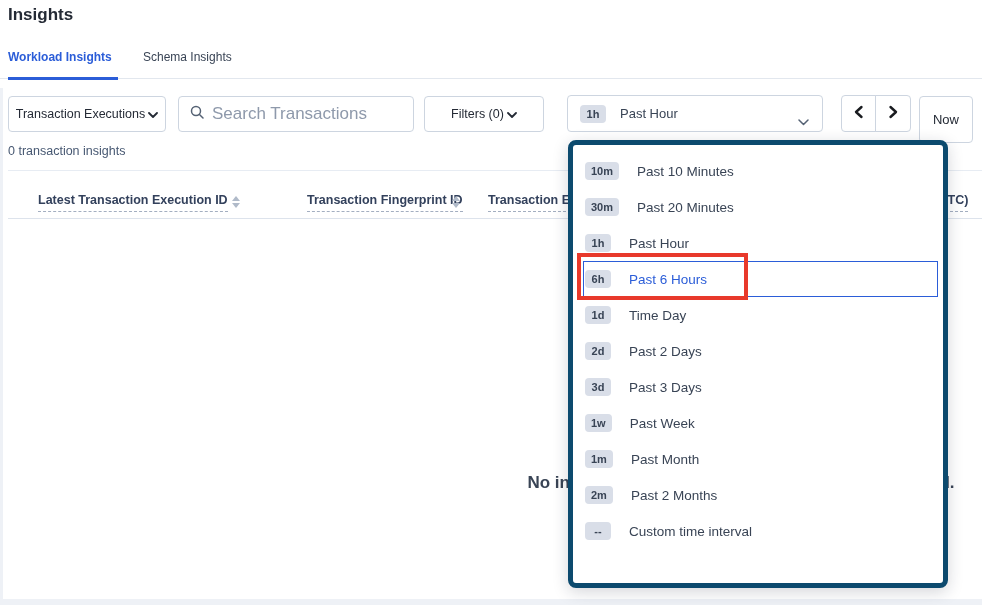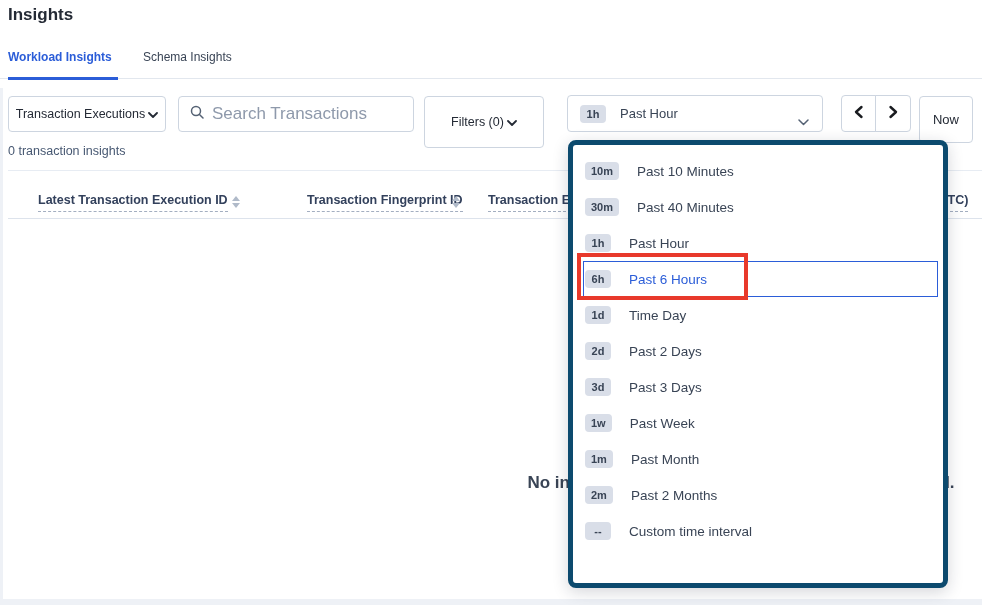--- a/index.html
+++ b/index.html
@@ -22,21 +22,21 @@
     color:#242a35; font-weight:400; font-size:12.5px; cursor:pointer;
   }
   .type-select { left:8px; top:96px; width:158px; height:36px; }
   .search-box {
     position:absolute; left:178px; top:96px; width:236px; height:36px;
     border:1px solid #cdd5e0; border-radius:4px; background:#fff;
     display:flex; align-items:center; padding:0 11px; gap:8px;
   }
   .search-box input { border:none; outline:none; width:100%; font-size:17px; color:#394455; font-family:"Liberation Sans", sans-serif; }
   .search-box input::placeholder { color:#8e99ab; }
-  .filters-btn { left:424px; top:96px; width:120px; height:52px; }
+  .filters-btn { left:424px; top:96px; width:120px; height:36px; }
   .time-select {
     position:absolute; left:567px; top:95px; width:256px; height:37px;
     border:1px solid #cdd5e0; border-radius:4px; background:#fff;
     display:flex; align-items:center; padding:0 12px; gap:14px; cursor:pointer;
   }
   .time-select .chev { position:absolute; right:13px; top:16px; }
   .pill {
     background:#d9dee8; border-radius:4px; padding:3px 6px; min-width:26px;
     font-size:11px; font-weight:700; color:#394455; text-align:center;
   }
@@ -156,21 +156,21 @@
 
 <div class="empty-msg">No insight events since this page was last refreshed.</div>
 
 <div class="panel">
   <div class="tr-item">
     <span class="pill">10m</span>
     <span class="tr-label">Past 10 Minutes</span>
   </div>
   <div class="tr-item">
     <span class="pill">30m</span>
-    <span class="tr-label">Past 40 Minutes</span>
+    <span class="tr-label">Past 20 Minutes</span>
   </div>
   <div class="tr-item">
     <span class="pill">1h</span>
     <span class="tr-label">Past Hour</span>
   </div>
   <div class="tr-item highlighted">
     <span class="pill">6h</span>
     <span class="tr-label">Past 6 Hours</span>
     <span class="row-outline"></span>
   </div>

